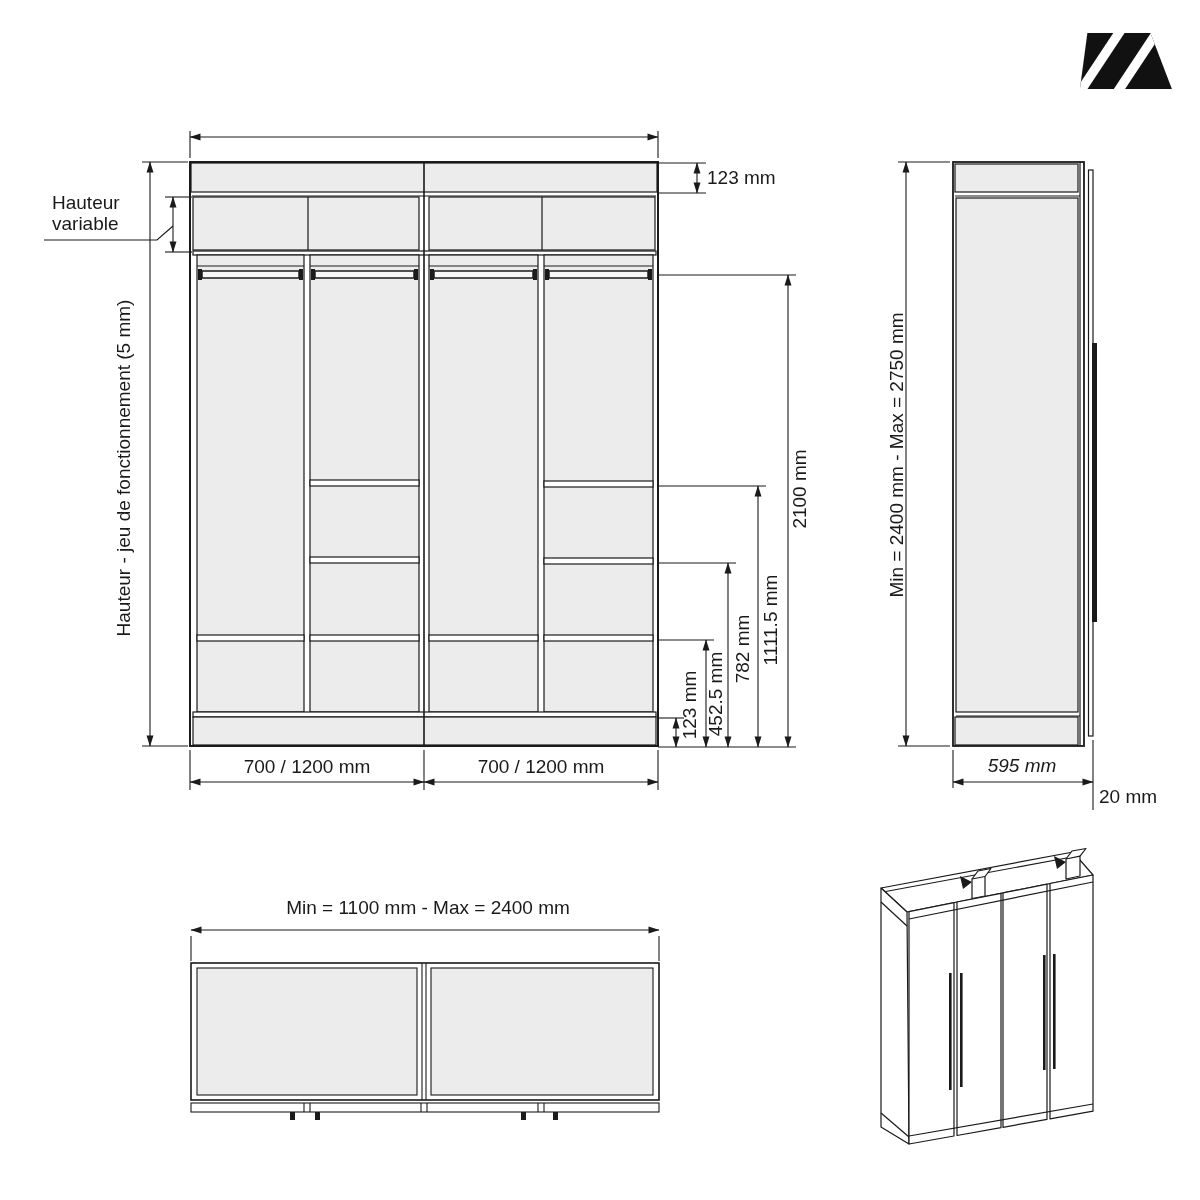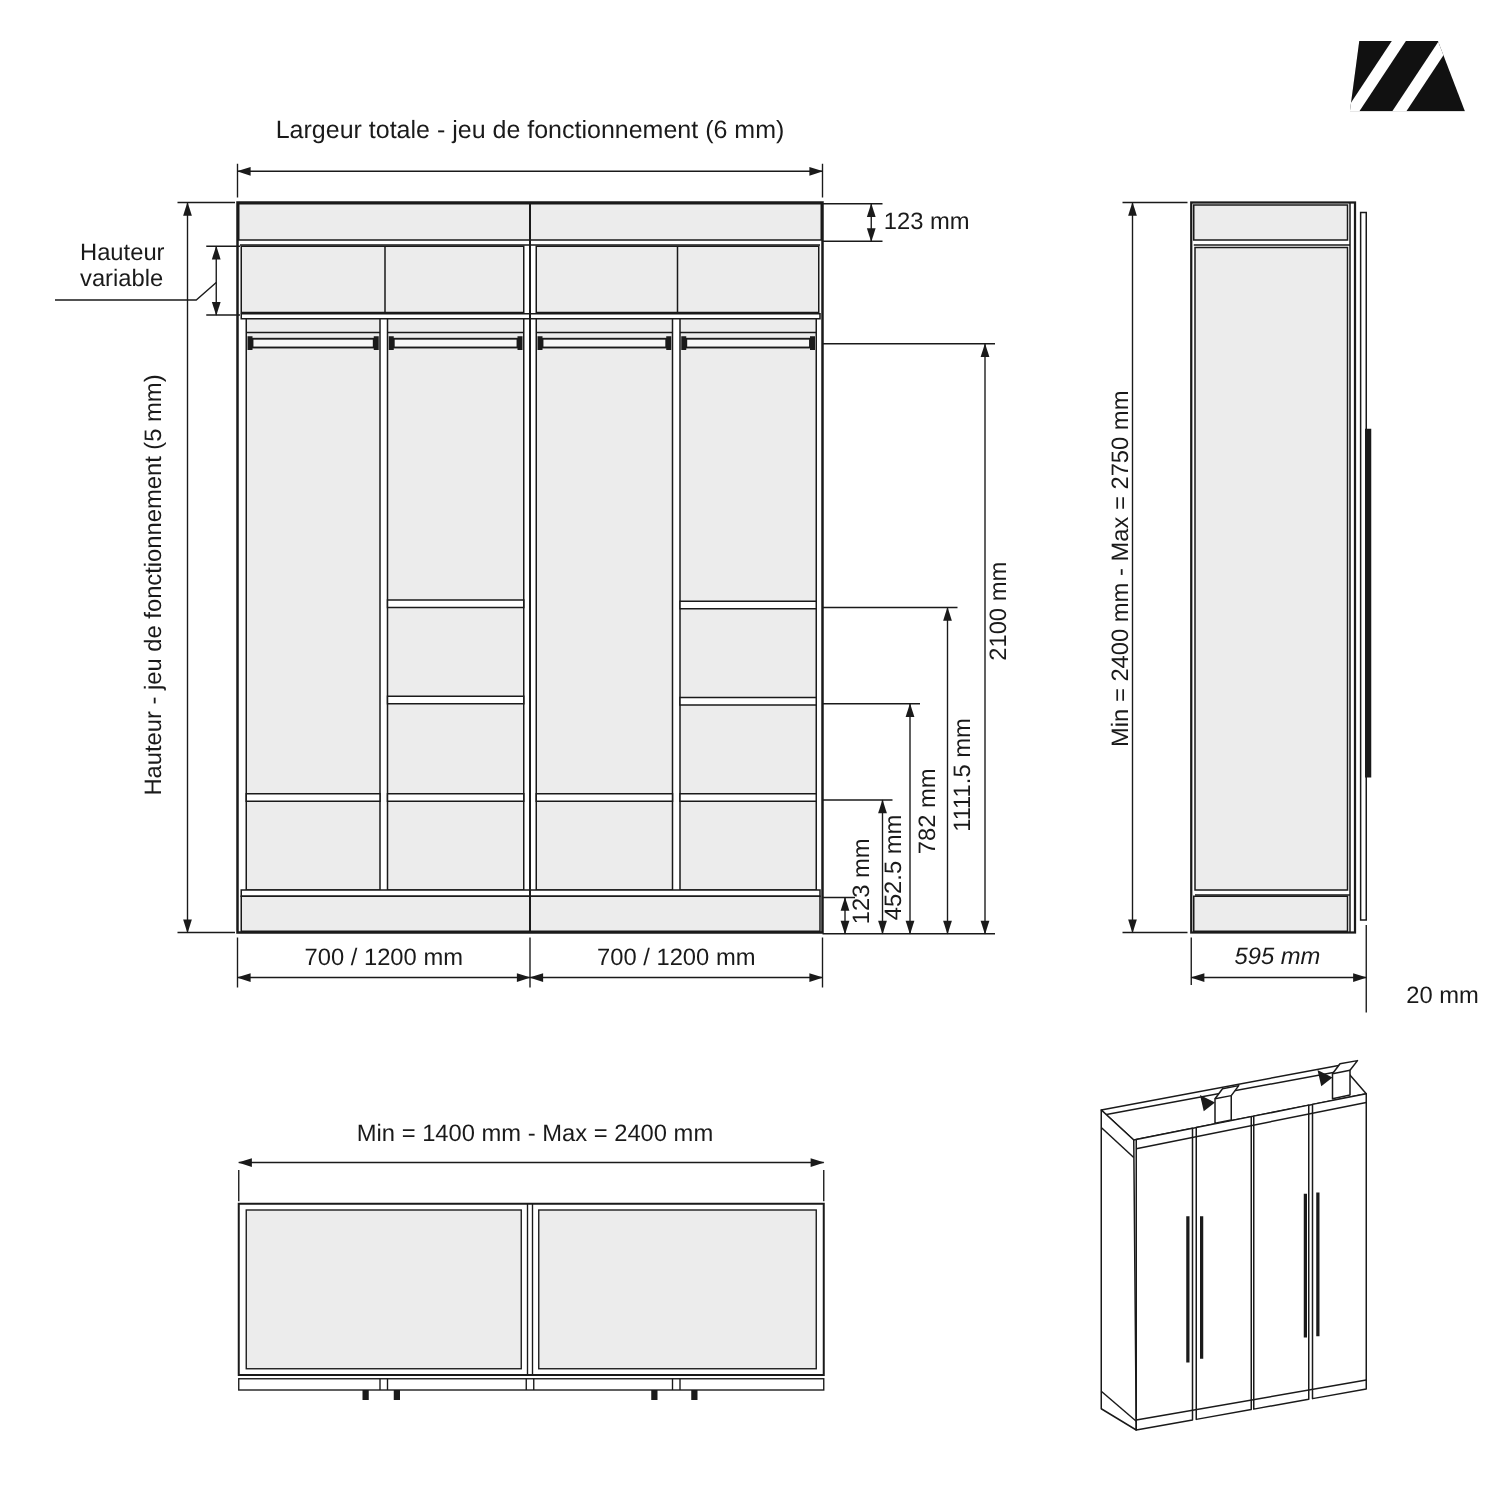--- a/index.html
+++ b/index.html
@@ -4,21 +4,21 @@
 <style>
   html,body{margin:0;padding:0;background:#fff;}
   .canvas{position:relative;width:1200px;height:1200px;background:#fff;overflow:hidden;
           font-family:"Liberation Sans", sans-serif;color:#1a1a1a;}
   svg{position:absolute;left:0;top:0;}
   .lbl{position:absolute;font-size:19px;white-space:nowrap;color:#1a1a1a;}
   .ctr{transform:translate(-50%,-50%);}
   .lft{transform:translate(0,-50%);}
   .rot{transform:translate(-50%,-50%) rotate(-90deg);}
   .title{font-size:20px;}
-  .two-line{line-height:21px;margin-left:12px;}
+  .two-line{line-height:21px;}
 </style>
 </head>
 <body>
 
 <div class="canvas">
 
   <svg width="1200" height="1200" viewBox="0 0 1200 1200">
     <defs>
       <marker id="ae" markerWidth="12" markerHeight="8" refX="11" refY="4" orient="auto" markerUnits="userSpaceOnUse">
         <path d="M0.5,0.5 L11.5,4 L0.5,7.5 z" fill="#1a1a1a"></path>
@@ -215,21 +215,20 @@
           <polygon points="10,0 77,0 100,60 2,60"></polygon>
         </clipPath>
     </defs>
     <g clip-path="url(#lg)">
       <rect width="100" height="60" fill="#111111"></rect>
       <polygon points="41,-5 53,-5 6,66 -6,66" fill="#fff"></polygon>
       <polygon points="81,-5 93,-5 46,66 34,66" fill="#fff"></polygon>
     </g>
   </svg>
 
-  <div class="lbl title ctr" style="left:424px;top:105px;">Largeur totale - jeu de fonctionnement (6 mm)</div>
 
   <div class="lbl two-line" style="left:52px;top:192px;">
     <div>Hauteur</div>
     <div>variable</div>
   </div>
 
   <div class="lbl rot" style="left:124px;top:468px;">Hauteur - jeu de fonctionnement (5 mm)</div>
 
   <div class="lbl lft" style="left:707px;top:178px;">123 mm</div>
 
@@ -237,17 +236,17 @@
   <div class="lbl rot" style="left:716px;top:694px;">452.5 mm</div>
   <div class="lbl rot" style="left:743px;top:649px;">782 mm</div>
   <div class="lbl rot" style="left:771px;top:620px;">1111.5 mm</div>
   <div class="lbl rot" style="left:800px;top:489px;">2100 mm</div>
 
   <div class="lbl ctr" style="left:307px;top:767px;">700 / 1200 mm</div>
   <div class="lbl ctr" style="left:541px;top:767px;">700 / 1200 mm</div>
 
   <div class="lbl rot" style="left:897px;top:455px;">Min = 2400 mm - Max = 2750 mm</div>
   <div class="lbl ctr" style="left:1022px;top:766px;font-style:italic;">595 mm</div>
-  <div class="lbl lft" style="left:1125px;top:797px;">20 mm</div>
-
-  <div class="lbl ctr" style="left:428px;top:908px;">Min = 1400 mm - Max = 2400 mm</div>
+  <div class="lbl lft" style="left:1099px;top:797px;">20 mm</div>
+
+  <div class="lbl ctr" style="left:428px;top:908px;">Min = 1100 mm - Max = 2400 mm</div>
 
 </div>
 
 </body></html>

